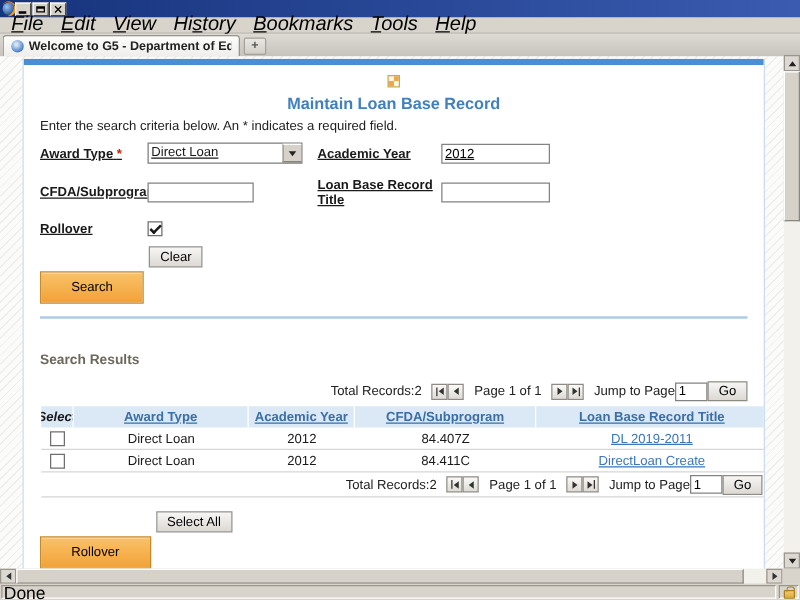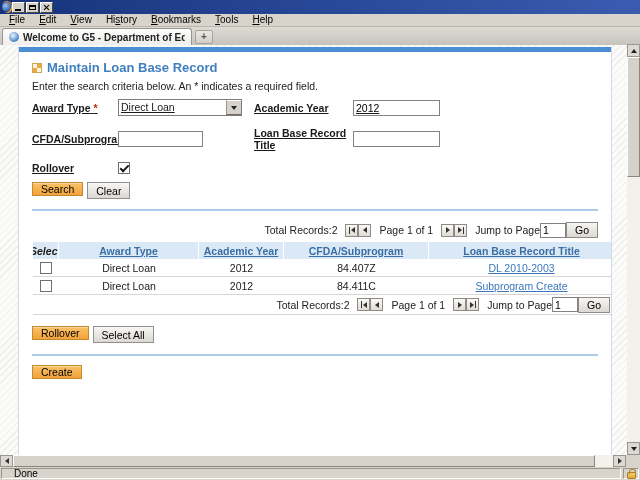--- a/index.html
+++ b/index.html
@@ -20,21 +20,21 @@
   .wbtn { width:13px; height:11px; background:#d6d2ca; border:1px solid;
     border-color:#ffffff #4d4a45 #4d4a45 #ffffff; position:relative; }
   .glyph-min { position:absolute; left:2px; bottom:1px; width:6px; height:2px; background:#000; }
   .glyph-restore { position:absolute; left:2px; top:2px; width:7px; height:5px; border:1px solid #000; border-top-width:2px; background:#d6d2ca; }
   .glyph-close { position:absolute; left:2px; top:4px; width:7px; height:1px; background:#000; transform:rotate(45deg); }
   .glyph-close2 { position:absolute; left:2px; top:4px; width:7px; height:1px; background:#000; transform:rotate(-45deg); }
 
   
   .menubar { position:absolute; top:14px; left:0; right:0; height:13px; background:#d8d4cc;
     display:flex; align-items:center; padding-left:2px; border-bottom:1px solid #b8b5ae; }
-  .menu-item { padding:12px 7px; line-height:12px; font-size:10px; color:#000; cursor:default; white-space:nowrap; }
+  .menu-item { padding:12px 7px; line-height:12px; font-size:16px; color:#000; cursor:default; white-space:nowrap;font-style:italic; }
   .accel { text-decoration:underline; }
 
   
   .tabbar { position:absolute; top:27px; left:0; right:0; height:18px;
     background:linear-gradient(#dedbd5,#c6c3bc); display:flex; align-items:flex-end; padding-left:2px; }
   .tab { height:17px; width:190px; background:linear-gradient(#fdfdfc,#efeeec);
     border:1px solid #989590; border-bottom:none; border-radius:3px 3px 0 0;
     display:flex; align-items:center; gap:4px; padding:0 6px; }
   .tabicon { width:10px; height:10px; border-radius:50%; flex:0 0 auto;
     background:radial-gradient(circle at 40% 35%, #d8e6f4 10%, #5588cc 65%, #31568c); }
@@ -44,21 +44,21 @@
     display:flex; align-items:center; justify-content:center; line-height:1; }
 
   
   .viewport { position:absolute; top:45px; left:0; right:0; bottom:25px;
     background:repeating-linear-gradient(135deg,#fbfbfa 0 4px,#efeeeb 4px 5px); }
   .pagebox { position:absolute; top:2px; left:18px; width:594px; bottom:0; background:#fff;
     border-left:1px solid #ccdcec; border-right:1px solid #ccdcec; overflow:hidden; }
   .bluebar { height:5px; background:#4a8fd3; }
   .content { padding:0 13px; }
 
-  .h1row { margin-top:8px; display:flex; align-items:center; gap:5px; }
+  .h1row { margin-top:8px; display:flex; align-items:center; gap:5px;flex-direction:column; }
   .h1icon { width:10px; height:10px; border:1px solid #caa84e;
     background:conic-gradient(#f0a73e 0 25%, #fdf6e8 0 50%, #f0a73e 0 75%, #fdf6e8 0); }
   .h1 { color:#4080c0; font-size:13px; font-weight:bold; }
   .section-title { margin-top:10px; color:#6d685c; font-weight:bold; font-size:11px; }
   .hint { margin-top:5px; font-size:10.5px; color:#222; }
 
   .form { margin-top:7px;text-decoration:underline; }
   .frow { display:flex; align-items:center; margin-bottom:11px; }
   .lblc1 { width:86px; font-weight:bold; font-size:10.5px; }
   .lblc2 { width:99px; font-weight:bold; font-size:10.5px; }
@@ -71,22 +71,22 @@
   .select-text { flex:1; font-size:10.5px; padding:1px 2px; white-space:nowrap; overflow:hidden; }
   .select-btn { width:15px; background:#d6d2ca; border-left:1px solid #9a968e;
     display:flex; align-items:center; justify-content:center; border-top:1px solid #fff; border-bottom:1px solid #6d6a65; }
   .tri-down { width:0; height:0; border-left:3px solid transparent; border-right:3px solid transparent; border-top:4px solid #222; }
 
   .cb { width:12px; height:12px; background:#fff; border:1px solid #6f6f6f; position:relative; display:inline-block; }
   .cb.on::after { content:""; position:absolute; left:3px; top:0px; width:3px; height:7px;
     border:solid #1a1a1a; border-width:0 2px 2px 0; transform:rotate(45deg); }
 
   .btnrow { display:flex; gap:4px; margin-top:8px; }
-  .obtn { height:14px; padding:0 8px; font:10.5px "Liberation Sans",sans-serif; color:#000;
-    background:linear-gradient(#f9c268,#f2a238); border:1px solid #c68a2e; box-shadow:inset 0 1px 0 #fdd79a; }
+  .obtn { height:26px; padding:0 24px; font:10.5px "Liberation Sans",sans-serif; color:#000;
+    background:linear-gradient(#f9c268,#f2a238); border:1px solid #c68a2e; box-shadow:inset 0 1px 0 #fdd79a;margin-top:20px; }
   .gbtn { height:17px; padding:0 8px; font:10.5px "Liberation Sans",sans-serif; color:#000;
     background:linear-gradient(#f7f6f4,#dcd9d3); border:1px solid #919191; }
 
   .bluediv { height:2px; background:#aecbe8; margin-top:10px; }
   .results-title { margin-top:27px; }
 
   .pagrow { display:flex; align-items:center; justify-content:flex-end; gap:0; font-size:10.5px; color:#222; }
   .pagrow1 { margin-top:11px; height:16px; }
   .pgbtn { width:13px; height:13px; display:flex; align-items:center; justify-content:center; gap:1px;
     background:linear-gradient(#fbfaf8,#dedbd4); border:1px solid #8e8b84; }
@@ -127,21 +127,21 @@
     display:flex; align-items:center; justify-content:center; flex:0 0 auto; }
   .htrack { flex:1; position:relative; }
   .hthumb { position:absolute; left:0; top:0; height:12px; width:97%; background:#d6d2ca;
     border:1px solid; border-color:#ffffff #8a8781 #8a8781 #ffffff; }
   .hcorner { width:14px; background:#d8d4cc; flex:0 0 auto; }
 
   
   .statusbar { position:absolute; left:0; right:0; bottom:0; height:13px; background:#d8d4cc;
     display:flex; gap:2px; padding:1px 1px 1px 1px; }
   .spanel { border:1px solid; border-color:#9a968e #ffffff #ffffff #9a968e; display:flex; align-items:center; }
-  .spanel-main { flex:1; padding-left:12px; font-size:10px; color:#000; }
+  .spanel-main { flex:1; padding-left:1px; font-size:14px; color:#000; }
   .spanel-lock { width:16px; justify-content:center; position:relative; }
   .lock { width:9px; height:7px; background:linear-gradient(#f3cd6e,#dfa83a); border:1px solid #a87d1e;
     border-radius:1px; position:relative; margin-top:3px; }
   .lock::before { content:""; position:absolute; top:-4px; left:1px; width:5px; height:4px;
     border:1.5px solid #b08a2a; border-bottom:none; border-radius:3px 3px 0 0; }
 </style>
 </head>
 <body>
 
 <div class="window">
@@ -220,20 +220,21 @@
           </div>
         </div>
 
         <div class="btnrow">
           <button class="obtn">Search</button>
           <button class="gbtn">Clear</button>
         </div>
 
         <div class="bluediv"></div>
 
+        <div class="section-title results-title">Search Results</div>
 
         <div class="pagrow pagrow1">
           <span>Total Records:</span>
           <span>2</span>
           <span class="gap"></span>
           <span class="pgbtn">
               <span class="vbar"></span>
               <span class="tri-l"></span>
             </span>
           <span class="pgbtn">
@@ -272,32 +273,32 @@
               </span>
           </div>
           <div class="trow tbody-row">
             <span class="cell c0">
                 <span class="cb"></span>
               </span>
             <span class="cell c1">Direct Loan</span>
             <span class="cell c2">2012</span>
             <span class="cell c3">84.407Z</span>
             <span class="cell c4">
-                <span class="rlink">DL 2010-2003</span>
+                <span class="rlink">DL 2019-2011</span>
               </span>
           </div>
           <div class="trow tbody-row">
             <span class="cell c0">
                 <span class="cb"></span>
               </span>
             <span class="cell c1">Direct Loan</span>
             <span class="cell c2">2012</span>
             <span class="cell c3">84.411C</span>
             <span class="cell c4">
-                <span class="rlink">Subprogram Create</span>
+                <span class="rlink">DirectLoan Create</span>
               </span>
           </div>
 
           <div class="pagrow pagrow2">
             <span>Total Records:</span>
             <span>2</span>
             <span class="gap"></span>
             <span class="pgbtn">
                 <span class="vbar"></span>
                 <span class="tri-l"></span>

